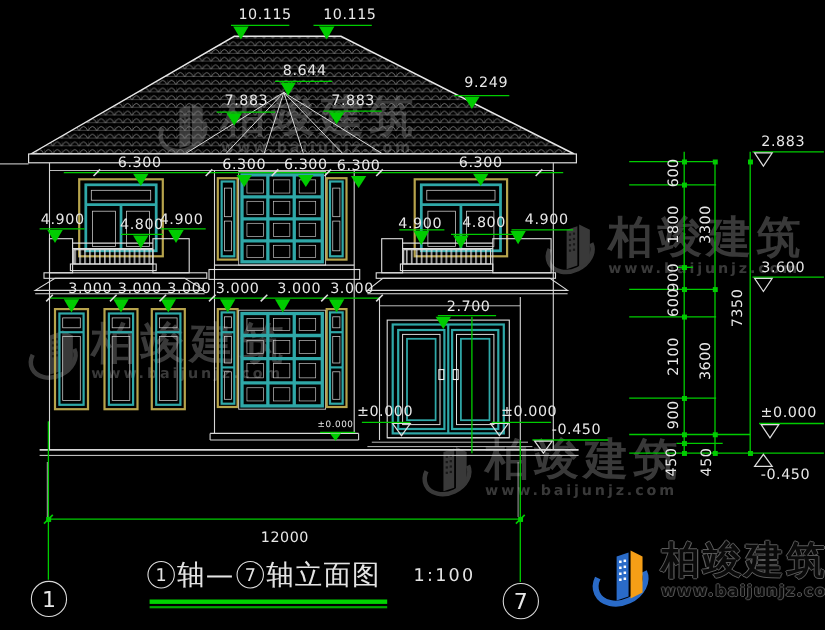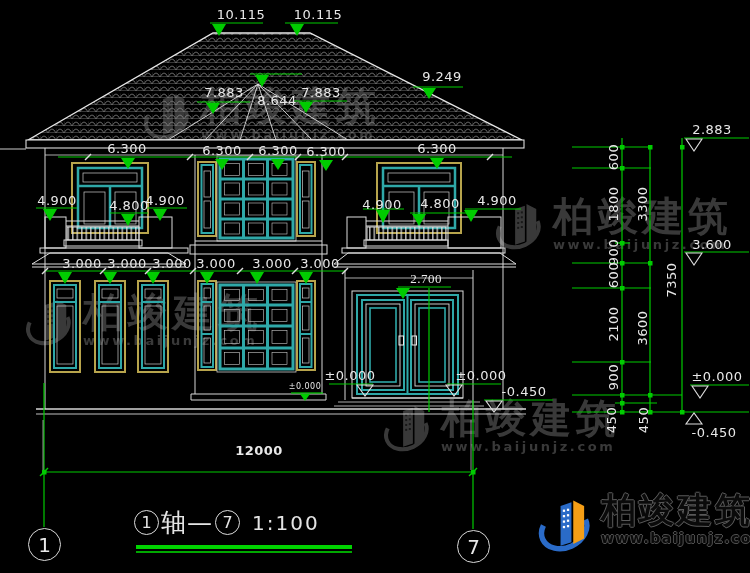--- a/index.html
+++ b/index.html
@@ -15,21 +15,21 @@
   .wm-txt{display:flex;flex-direction:column;}
   .wm-big{font-size:40px;font-weight:bold;letter-spacing:5px;line-height:1.0;}
   .wm-url{font-size:13px;font-weight:bold;letter-spacing:2.6px;margin-top:1px;}
   .wm .lg-a{fill:none;stroke:#3d3d3d;stroke-width:5;}
   .wm .lg-b{fill:#3d3d3d;} .wm .lg-c{fill:#3d3d3d;} .wm .lg-d{fill:#1a1a1a;}
   
   #title-row{position:absolute;left:134px;top:506px;display:flex;align-items:center;z-index:4;color:#e4e4e4;}
   .axis-circle-sm{width:23px;height:23px;border:1.6px solid #dcdcdc;border-radius:50%;
       display:flex;align-items:center;justify-content:center;font-size:16px;flex:0 0 auto;}
   .title-text{font-size:25px;letter-spacing:1px;margin:0 2px;}
-  .title-scale{font-size:20px;margin-left:12px;letter-spacing:2px;}
+  .title-scale{font-size:16px;margin-left:28px;letter-spacing:2px;}
   .title-bar1{position:absolute;left:136px;top:545px;width:216px;height:4px;background:#00d400;z-index:4;}
   .title-bar2{position:absolute;left:136px;top:551px;width:216px;height:2px;background:#00a800;z-index:4;}
   
   .axis-bubble{position:absolute;width:31px;height:31px;border:1.7px solid #d8d8d8;border-radius:50%;
       color:#e8e8e8;font-size:20px;display:flex;align-items:center;justify-content:center;z-index:4;}
   
   #brand{position:absolute;left:537px;top:492px;display:flex;align-items:flex-start;gap:6px;z-index:5;}
   #brand .lg-a{fill:none;stroke:#2a6bc8;stroke-width:6;}
   #brand .lg-b{fill:#2a6bc8;} #brand .lg-c{fill:#f59e16;} #brand .lg-d{fill:#fff;}
   .brand-txt{display:flex;flex-direction:column;}
@@ -378,47 +378,47 @@
 
     <g stroke="#bbbbbb" stroke-width="0.8">
       <line x1="43" y1="420" x2="43" y2="470"></line>
         <line x1="471" y1="420" x2="471" y2="470"></line>
     </g>
   </svg>
 
   <div id="labels">
       <div class="dlabel" style="left: 241px; top: 14px;">10.115</div>
       <div class="dlabel" style="left: 318px; top: 14px;">10.115</div>
-      <div class="dlabel" style="left: 277px; top: 65px; margin-top: 35px;">8.644</div>
+      <div class="dlabel" style="left: 277px; top: 65px;">8.644</div>
       <div class="dlabel" style="left: 224px; top: 92px;">7.883</div>
       <div class="dlabel" style="left: 321px; top: 92px;">7.883</div>
       <div class="dlabel" style="left: 442px; top: 76px;">9.249</div>
       <div class="dlabel" style="left: 127px; top: 148px;">6.300</div>
       <div class="dlabel" style="left: 222px; top: 150px;">6.300</div>
       <div class="dlabel" style="left: 278px; top: 150px;">6.300</div>
       <div class="dlabel" style="left: 326px; top: 151px;">6.300</div>
       <div class="dlabel" style="left: 437px; top: 148px;">6.300</div>
       <div class="dlabel" style="left: 57px; top: 200px;">4.900</div>
       <div class="dlabel" style="left: 129px; top: 205px;">4.800</div>
       <div class="dlabel" style="left: 165px; top: 200px;">4.900</div>
       <div class="dlabel" style="left: 382px; top: 204px;">4.900</div>
       <div class="dlabel" style="left: 440px; top: 203px;">4.800</div>
       <div class="dlabel" style="left: 497px; top: 200px;">4.900</div>
       <div class="dlabel" style="left: 82px; top: 263px;">3.000</div>
       <div class="dlabel" style="left: 127px; top: 263px;">3.000</div>
       <div class="dlabel" style="left: 172px; top: 263px;">3.000</div>
       <div class="dlabel" style="left: 216px; top: 263px;">3.000</div>
       <div class="dlabel" style="left: 272px; top: 263px;">3.000</div>
       <div class="dlabel" style="left: 320px; top: 263px;">3.000</div>
-      <div class="dlabel" style="left: 426px; top: 279px; font-family: Liberation Serif, serif;">2.700</div>
+      <div class="dlabel" style="left: 426px; top: 279px;">2.700</div>
       <div class="dlabel" style="left: 350px; top: 375px;">±0.000</div>
       <div class="dlabel" style="left: 481px; top: 375px;">±0.000</div>
       <div class="dlabel" style="left: 305px; top: 386px; font-size: 8px;">±0.000</div>
       <div class="dlabel" style="left: 524px; top: 391px;">-0.450</div>
-      <div class="dlabel" style="left: 259px; top: 450px; font-weight: bold;">12000</div>
+      <div class="dlabel" style="left: 259px; top: 489px;">12000</div>
       <div class="dlabel" style="left: 712px; top: 129px;">2.883</div>
       <div class="dlabel" style="left: 712px; top: 244px;">3.600</div>
       <div class="dlabel" style="left: 717px; top: 376px;">±0.000</div>
       <div class="dlabel" style="left: 714px; top: 432px;">-0.450</div>
       <div class="dlabel rot" style="left: 613px; top: 157px;">600</div>
       <div class="dlabel rot" style="left: 613px; top: 204px;">1800</div>
       <div class="dlabel rot" style="left: 613px; top: 252px;">900</div>
       <div class="dlabel rot" style="left: 613px; top: 275px;">600</div>
       <div class="dlabel rot" style="left: 613px; top: 324px;">2100</div>
       <div class="dlabel rot" style="left: 613px; top: 377px;">900</div>
@@ -430,20 +430,21 @@
     </div>
 
   <div id="title-row">
     <span class="axis-circle-sm">
         <span>1</span>
       </span>
     <span class="title-text">轴—</span>
     <span class="axis-circle-sm">
         <span>7</span>
       </span>
+    <span class="title-text">轴立面图</span>
     <span class="title-scale">1:100</span>
   </div>
   <div class="title-bar1"></div>
   <div class="title-bar2"></div>
 
   <div class="axis-bubble" style="left:28px;top:528px;">
     <span>1</span>
   </div>
   <div class="axis-bubble" style="left:457px;top:530px;">
     <span>7</span>

